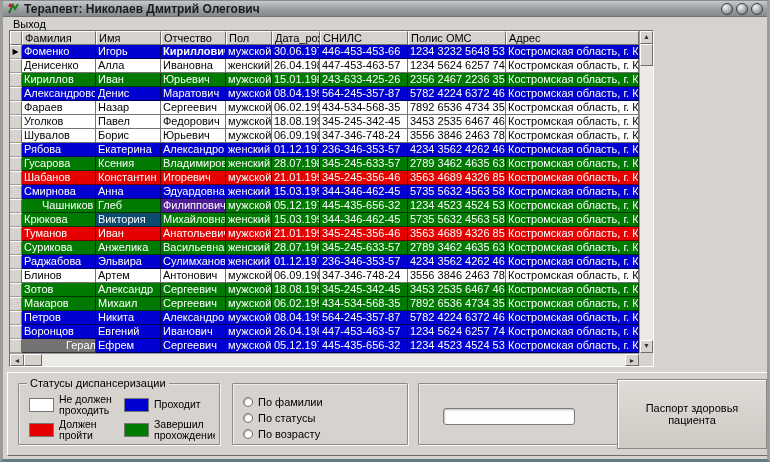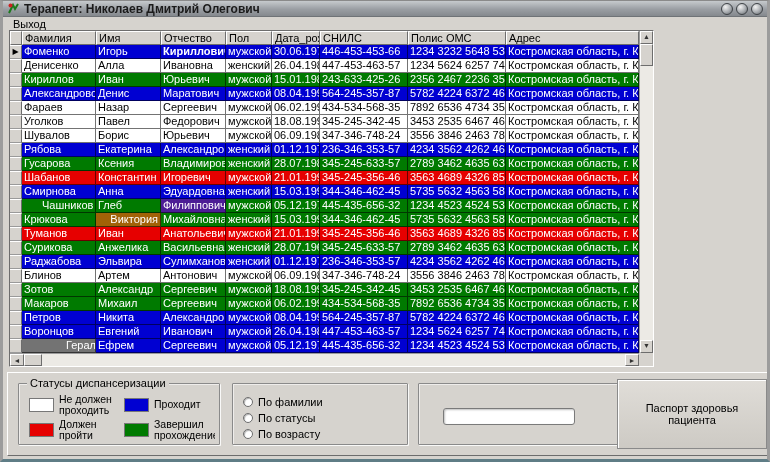--- a/index.html
+++ b/index.html
@@ -261,21 +261,21 @@
               <div class="cell w2" style="background: #4c1d95; color: rgb(255, 255, 255);">Филиппович</div>
               <div class="cell w3" style="background: rgb(0, 122, 0); color: rgb(255, 255, 255);">мужской</div>
               <div class="cell w4" style="background: rgb(0, 122, 0); color: rgb(255, 255, 255);">05.12.1975</div>
               <div class="cell w5" style="background: rgb(0, 122, 0); color: rgb(255, 255, 255);">445-435-656-32</div>
               <div class="cell w6" style="background: rgb(0, 122, 0); color: rgb(255, 255, 255);">1234 4523 4524 5345</div>
               <div class="cell w7" style="background: rgb(0, 122, 0); color: rgb(255, 255, 255);">Костромская область, г. Кострома, ул. Московская, 41, кв</div>
             </div>
             <div class="grow">
               <div class="icell w-ind"></div>
               <div class="cell w0" style="background: rgb(0, 122, 0); color: rgb(255, 255, 255);">Крюкова</div>
-              <div class="cell w1" style="background: #a16207; color: rgb(255, 255, 255); text-align: right;">Виктория</div>
+              <div class="cell w1" style="background: #0c4a6e; color: rgb(255, 255, 255);">Виктория</div>
               <div class="cell w2" style="background: rgb(0, 122, 0); color: rgb(255, 255, 255);">Михайловна</div>
               <div class="cell w3" style="background: rgb(0, 122, 0); color: rgb(255, 255, 255);">женский</div>
               <div class="cell w4" style="background: rgb(0, 122, 0); color: rgb(255, 255, 255);">15.03.1997</div>
               <div class="cell w5" style="background: rgb(0, 122, 0); color: rgb(255, 255, 255);">344-346-462-45</div>
               <div class="cell w6" style="background: rgb(0, 122, 0); color: rgb(255, 255, 255);">5735 5632 4563 5848</div>
               <div class="cell w7" style="background: rgb(0, 122, 0); color: rgb(255, 255, 255);">Костромская область, г. Кострома, ул. Крупской, 25, кв. 4</div>
             </div>
             <div class="grow">
               <div class="icell w-ind"></div>
               <div class="cell w0" style="background: rgb(230, 0, 0); color: rgb(255, 255, 255);">Туманов</div>

